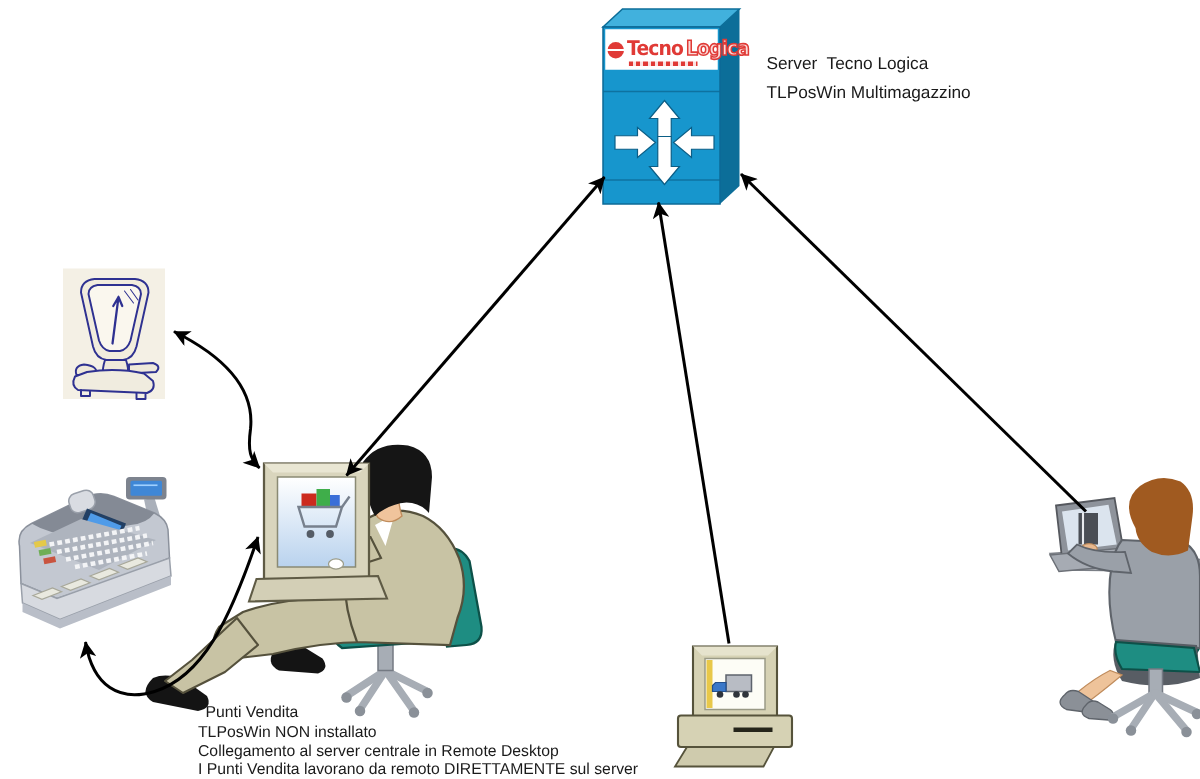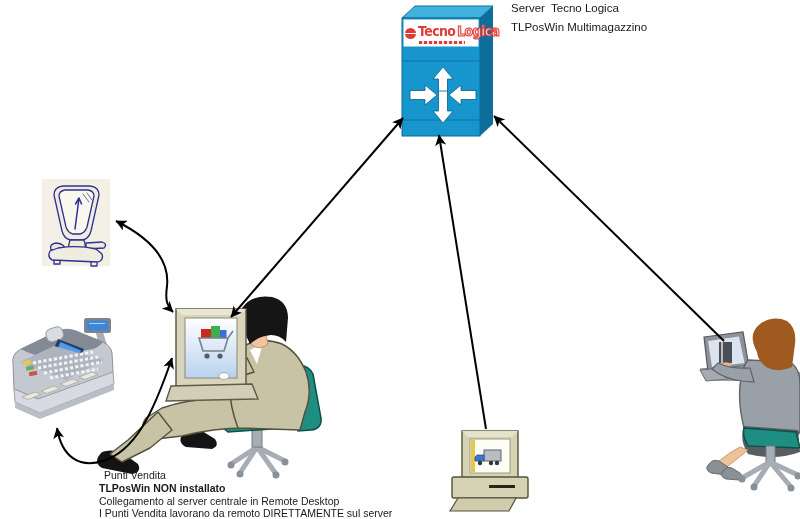--- a/index.html
+++ b/index.html
@@ -1,21 +1,21 @@
 <!DOCTYPE html>
 <html><head>
 <meta charset="utf-8">
 <style>
   html,body{margin:0;padding:0;background:#fff;}
   .stage{position:relative;width:800px;height:519px;background:#ffffff;overflow:hidden;
          font-family:"Liberation Sans",sans-serif;color:#1a1a1a;}
   .stage svg{position:absolute;left:0;top:0;}
   .txt{position:absolute;white-space:pre;color:#1a1a1a;}
-  .server-label{font-size:11.5px;letter-spacing:0;}
-  .note-line{font-size:10.5px;}
+  .server-label{font-size:11.5px;letter-spacing:0;margin-top:35px;}
+  .note-line{font-size:10.5px;margin-left:33px;}
   
   .logo{position:absolute;left:405px;top:22px;width:72px;height:17px;
         display:flex;align-items:flex-end;gap:2px;}
   .logo-mark{width:11px;height:11px;border-radius:50%;
              background:linear-gradient(#e03a36 0 42%,#ffffff 42% 56%,#e03a36 56% 100%);
              flex:0 0 auto;}
   .logo-tecno{color:#e03a36;font-weight:bold;font-size:12.5px;letter-spacing:-0.6px;
               font-family:"DejaVu Sans",sans-serif;transform:scaleY(1.08);}
   .logo-logica{color:#fbdBd9;color:#fbdbd9;-webkit-text-stroke:1px #e03a36;font-weight:bold;
                font-size:12.5px;letter-spacing:-0.6px;font-family:"DejaVu Sans",sans-serif;
@@ -226,17 +226,17 @@
   <span class="logo-mark"></span>
       <span class="logo-tecno">Tecno</span>
       <span class="logo-logica">Logica</span>
 </div>
 <div class="logo-tagline"></div>
 
 <div class="txt server-label" style="left:511px;top:2px;">Server  Tecno Logica</div>
 <div class="txt server-label" style="left:511px;top:21px;text-align:center;">TLPosWin Multimagazzino</div>
 
 <div class="txt note-line" style="left:104px;top:469px;">Punti Vendita</div>
-<div class="txt note-line" style="left:99px;top:482px;font-weight:bold;">TLPosWin NON installato</div>
+<div class="txt note-line" style="left:99px;top:482px;">TLPosWin NON installato</div>
 <div class="txt note-line" style="left:99px;top:507px;">I Punti Vendita lavorano da remoto DIRETTAMENTE sul server</div>
 <div class="txt note-line" style="left:99px;top:494.5px;">Collegamento al server centrale in Remote Desktop</div>
 
 </div>
 
 </body></html>

